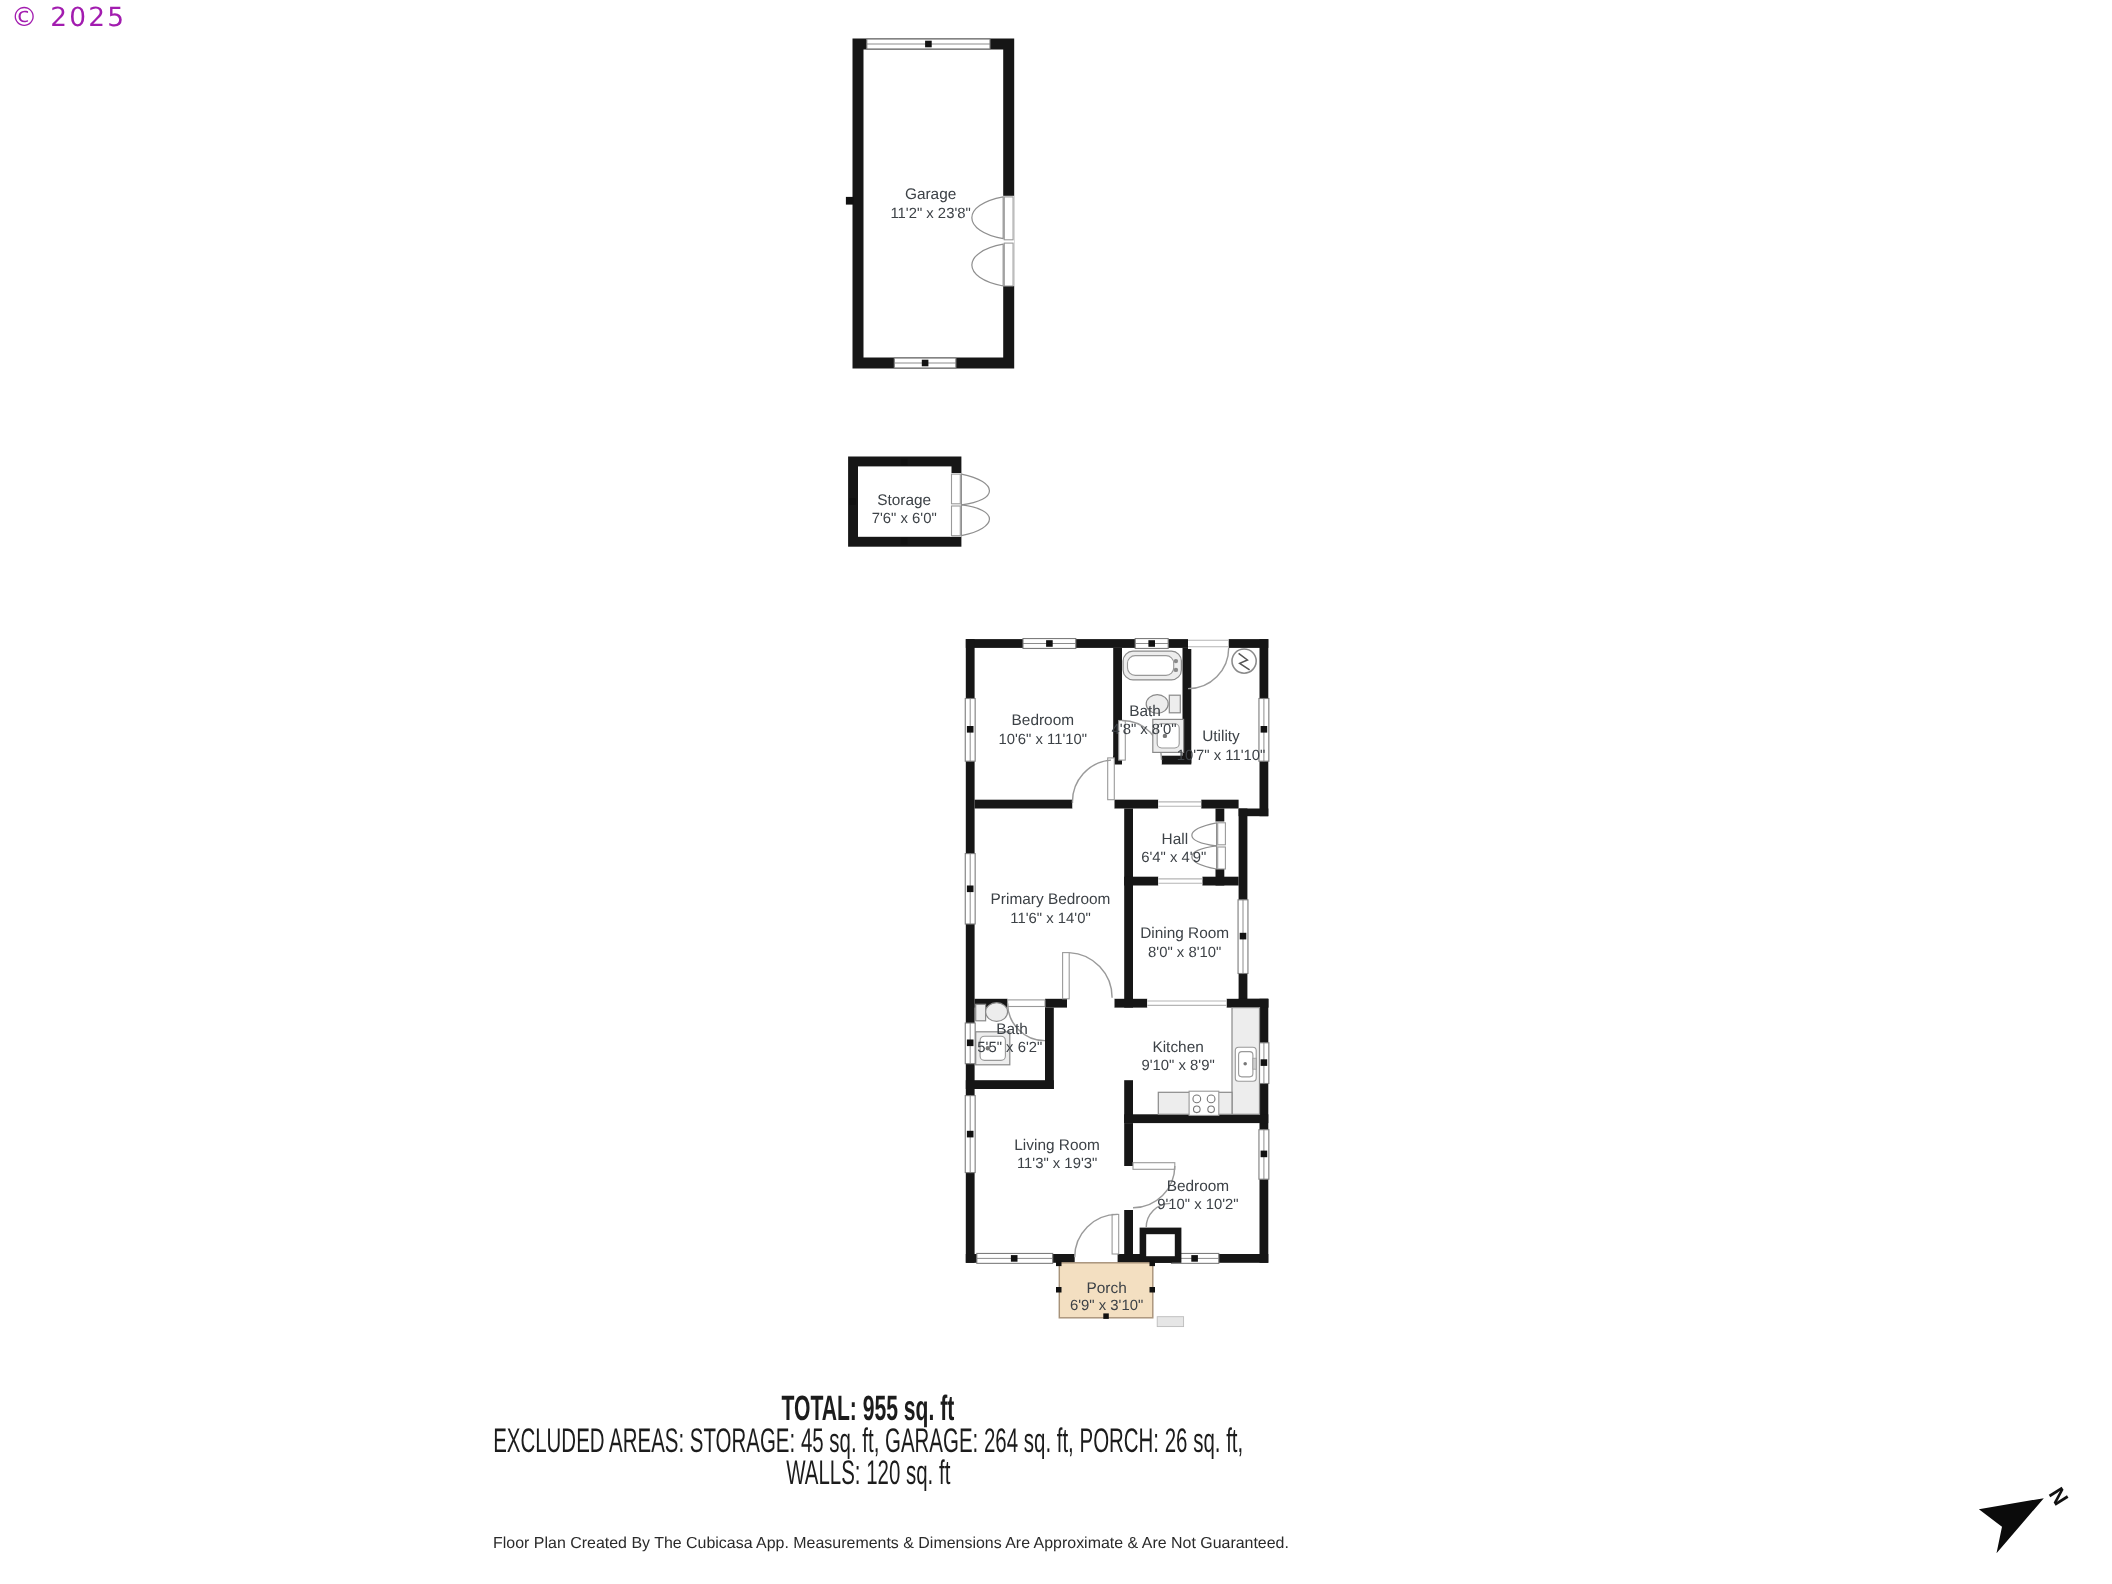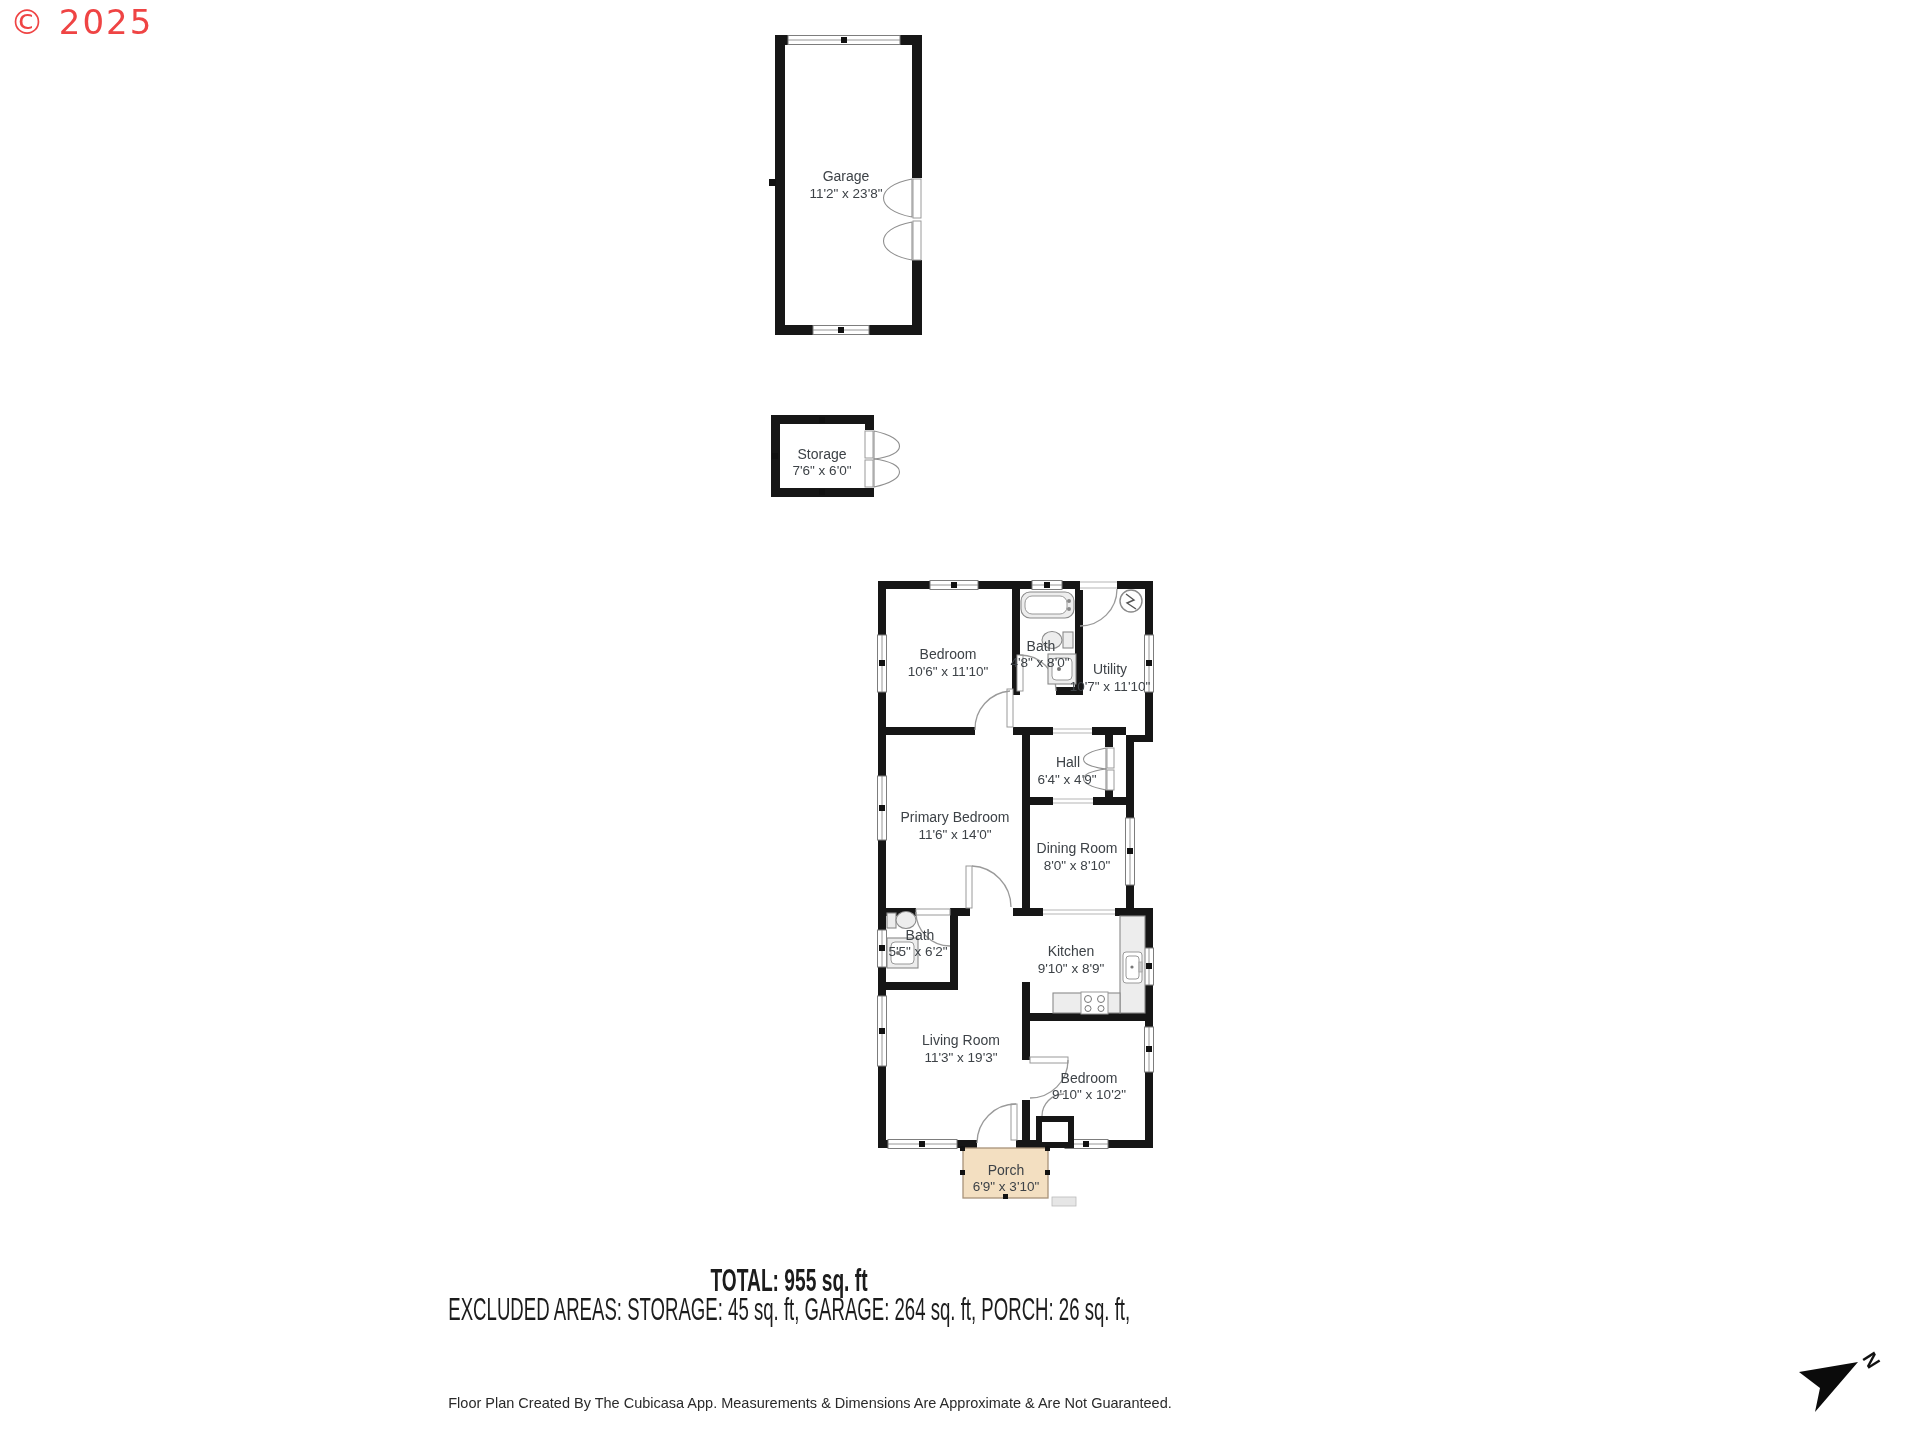--- a/index.html
+++ b/index.html
@@ -1,18 +1,18 @@
 <!DOCTYPE html>
 <html><head>
 <meta charset="utf-8">
 <style>
   html,body{margin:0;padding:0;background:#ffffff;}
   .page{position:relative;width:1920px;height:1440px;background:#fff;overflow:hidden;
         font-family:"Liberation Sans",sans-serif;}
-  .watermark{position:absolute;left:10px;top:2px;font-size:34px;color:#ef4444;
+  .watermark{position:absolute;left:10px;top:2px;font-size:24px;color:#a21caf;
              letter-spacing:2px;font-family:"DejaVu Sans",sans-serif;}
   svg.plan{position:absolute;left:0;top:0;}
   
   .room-name{font-family:"Liberation Sans",sans-serif;font-size:14px;fill:#3d4247;text-anchor:middle;}
   .room-dims{font-family:"Liberation Sans",sans-serif;font-size:13.5px;fill:#3d4247;text-anchor:middle;}
   .wall{fill:#161616;}
   .win{fill:#ffffff;stroke:#7d7d7d;stroke-width:1;}
   .winline{stroke:#7d7d7d;stroke-width:0.8;}
   .tick{fill:#111111;}
   .arc{fill:none;stroke:#9a9a9a;stroke-width:1.3;}
@@ -328,17 +328,18 @@
 
     <g>
       <polygon points="1858,1362 1799,1372 1820,1388 1815,1412" fill="#0b0b0b"></polygon>
       <text x="1866" y="1360" font-size="20" font-weight="bold" fill="#111" font-family="Liberation Sans, sans-serif" transform="rotate(58 1866 1355)">N</text>
     </g>
   </svg>
 
   <div class="summary">
     <div class="line total"><span>TOTAL: 955 sq. ft</span></div>
     <div class="line"><span>EXCLUDED AREAS: STORAGE: 45 sq. ft, GARAGE: 264 sq. ft, PORCH: 26 sq. ft,</span></div>
+    <div class="line"><span>WALLS: 120 sq. ft</span></div>
   </div>
 
   <div class="footer">Floor Plan Created By The Cubicasa App. Measurements &amp; Dimensions Are Approximate &amp; Are Not Guaranteed.</div>
 
 </div>
 
 </body></html>

